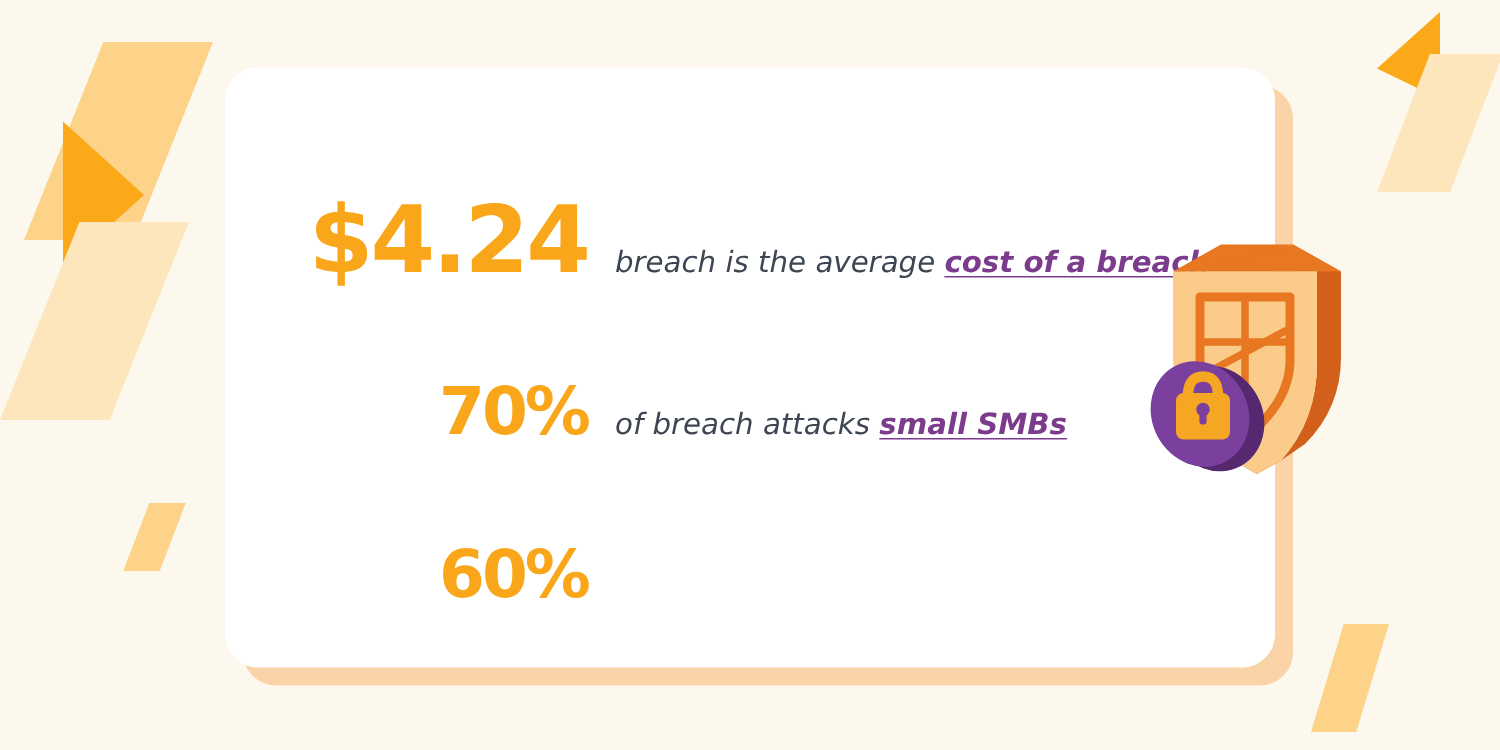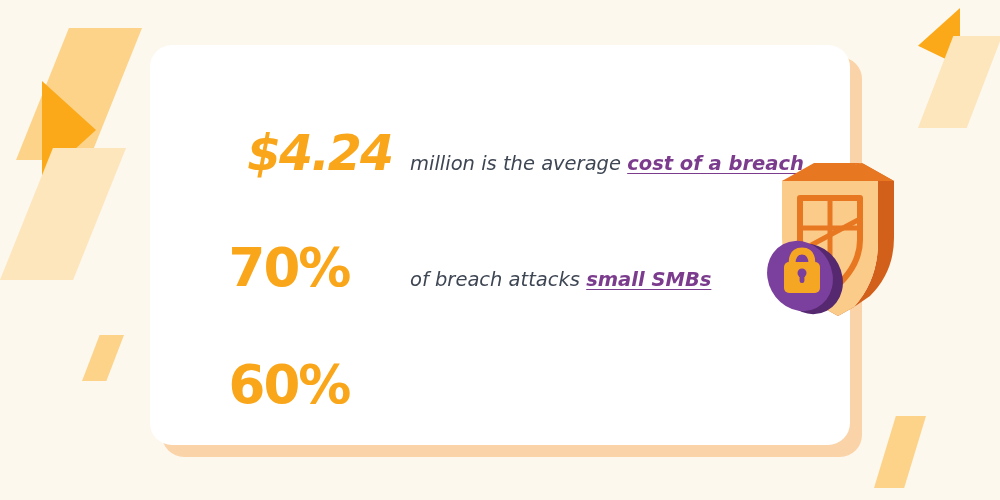--- a/index.html
+++ b/index.html
@@ -153,26 +153,26 @@
     margin-left: 18px;
     max-width: 372px;
   }
   .stat-text .link {
     color: #7C3C8E;
     font-weight: bold;
     text-decoration: underline;
     text-underline-offset: 3px;
   }
 
-  .row-1 .stat-number { font-size: 49px; font-style: italic; }
+  .row-1 .stat-number { font-size: 62px; }
   .row-1 .stat-text,
   .row-2 .stat-text { white-space: nowrap; }
 
   .row-2 .stat-number,
-  .row-3 .stat-number { font-size: 53px; text-align: center; }
+  .row-3 .stat-number { font-size: 44px; }
 
   .row-1 { margin-top: 42px; }
   .row-2 { margin-top: 22px; }
   .row-3 { margin-top: 24px; }
 
   
   .illustration {
     position: absolute;
     left: 762px;
     top: 150px;
@@ -196,21 +196,21 @@
   <div class="deco deco-bl"></div>
   <div class="deco deco-br"></div>
 
   <div class="card-shadow"></div>
   <div class="card"></div>
 
   <div class="stats">
 
     <div class="stat-row row-1">
       <div class="stat-number">$4.24</div>
-      <div class="stat-text"><span>million is the average </span><span class="link">cost of a breach</span></div>
+      <div class="stat-text"><span>breach is the average </span><span class="link">cost of a breach</span></div>
     </div>
 
     <div class="stat-row row-2">
       <div class="stat-number">70%</div>
       <div class="stat-text"><span>of breach attacks </span><span class="link">small SMBs</span></div>
     </div>
 
     <div class="stat-row row-3">
       <div class="stat-number">60%</div>
     </div>

